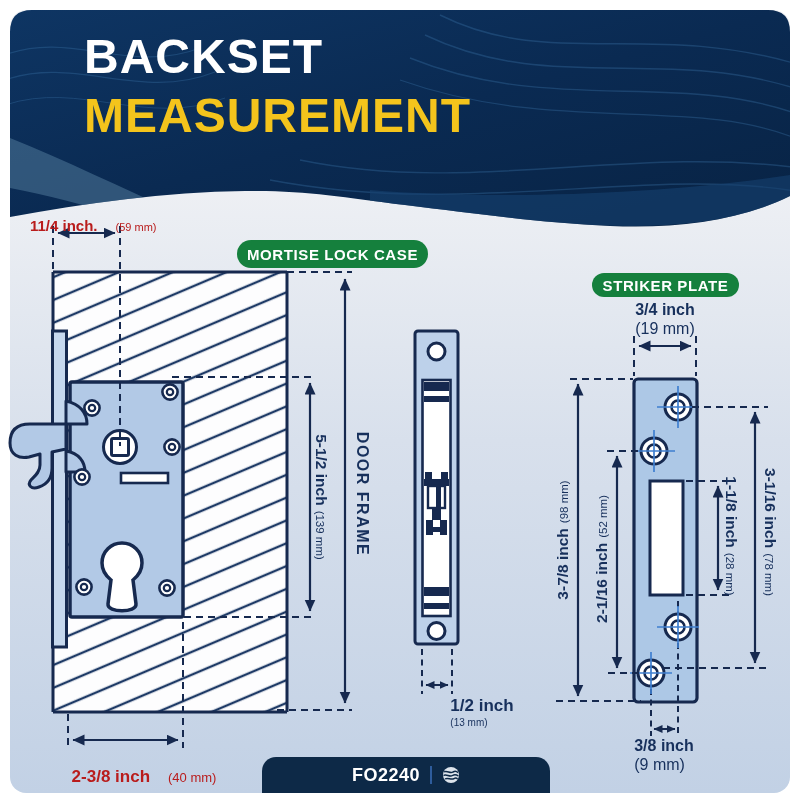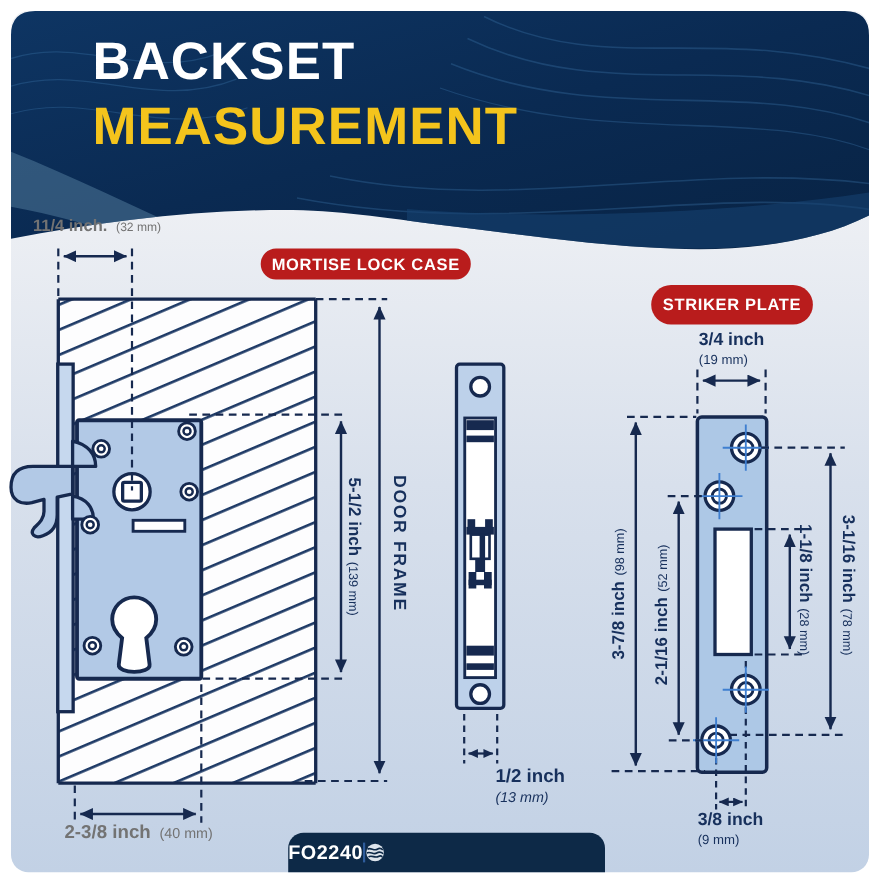--- a/index.html
+++ b/index.html
@@ -6,43 +6,43 @@
   .frame{position:relative;width:800px;height:800px;background:#ffffff;overflow:hidden;
          font-family:"Liberation Sans",sans-serif;}
   .content-bg{position:absolute;left:10px;top:10px;width:780px;height:783px;border-radius:16px;
          background:linear-gradient(180deg,#eef0f4 22%,#d8e0ec 55%,#c2d1e5 100%);}
   .header-svg{position:absolute;left:10px;top:10px;width:780px;height:232px;}
   .diagram-svg{position:absolute;left:0;top:0;width:800px;height:800px;pointer-events:none;}
   .title{position:absolute;left:84px;line-height:1;font-weight:800;font-size:48px;letter-spacing:1px;white-space:nowrap;}
   .title1{top:33px;color:#ffffff;}
   .title2{top:92px;color:#f4c41c;}
   .badge{position:absolute;display:flex;align-items:center;justify-content:center;border-radius:999px;
-         background:#b91c1c;color:#ffffff;font-weight:800;font-size:15px;letter-spacing:.6px;white-space:nowrap;}
+         background:#15803d;color:#ffffff;font-weight:800;font-size:15px;letter-spacing:.6px;white-space:nowrap;margin-top:14px;}
   .badge-mortise{left:237px;top:226px;width:191px;height:28px;}
-  .badge-striker{left:592px;top:259px;width:147px;height:36px;}
-  .dim{position:absolute;color:#737373;white-space:nowrap;display:flex;align-items:baseline;gap:8px;}
+  .badge-striker{left:592px;top:259px;width:147px;height:24px;}
+  .dim{position:absolute;color:#b91c1c;white-space:nowrap;display:flex;align-items:baseline;gap:18px;margin-top:20px;}
   .din{font-weight:800;font-size:16px;}
   .dmm{font-weight:400;font-size:12px;}
   .dim-backset{left:30px;top:197px;}
   .dim-backset .din{font-size:15px;}
   .dim-backset .dmm{font-size:11px;}
-  .dim-case-width{left:126px;top:757px;transform:translate(-50%,-50%);justify-content:center;}
+  .dim-case-width{left:144px;top:757px;transform:translate(-50%,-50%);justify-content:center;}
   .dim-case-width .din{font-size:17px;}
   .dim-case-width .dmm{font-size:13px;}
   .vdim{position:absolute;color:#17305c;white-space:nowrap;display:flex;align-items:baseline;gap:5px;
         transform:translate(-50%,-50%) rotate(90deg);}
   .vdim.ccw{transform:translate(-50%,-50%) rotate(-90deg);}
   .vdim .din{font-size:15.5px;}
   .vdim .dmm{font-size:11.5px;}
   .stack{position:absolute;color:#17305c;text-align:left;transform:translateX(-50%);white-space:nowrap;}
   .stack .din{display:block;font-size:16px;font-weight:800;}
-  .stack .dmm{display:block;font-size:12px;font-weight:400;margin-top:1px;}
+  .stack .dmm{display:block;font-size:16px;font-weight:400;margin-top:1px;}
   .doorframe-label{letter-spacing:1.5px;font-weight:800;font-size:16px;}
   .footer-bar{position:absolute;left:262px;top:757px;width:288px;height:36px;border-radius:14px 14px 0 0;
-        background:#0d2947;display:flex;align-items:center;justify-content:flex-start;}
+        background:#0d2947;display:flex;align-items:center;justify-content:center;gap:10px;}
   .sku{color:#ffffff;font-weight:800;font-size:18px;letter-spacing:.5px;}
   .fdiv{width:2px;height:18px;background:#2e5c9c;}
   .brand{display:flex;align-items:baseline;}
   .brand-light{color:#bfcadb;font-weight:500;font-size:16px;letter-spacing:.4px;}
   .brand-bold{color:#ffffff;font-weight:800;font-size:16px;letter-spacing:.4px;}
   .logo{width:18px;height:18px;flex:0 0 auto;}
 </style>
 </head>
 <body>
 
@@ -219,40 +219,40 @@
       <line x1="718" y1="486" x2="718" y2="590" stroke-width="2.2" marker-start="url(#ah)" marker-end="url(#ah)"></line>
       <line x1="654" y1="729" x2="675" y2="729" stroke-width="2" marker-start="url(#ahs)" marker-end="url(#ahs)"></line>
     </g>
   </svg>
 
   <div class="badge badge-mortise">MORTISE LOCK CASE</div>
   <div class="badge badge-striker">STRIKER PLATE</div>
 
   <div class="dim dim-backset">
     <span class="din">11/4 inch.</span>
-    <span class="dmm">(32 mm)</span>
+    <span class="dmm">(59 mm)</span>
   </div>
 
   <div class="vdim" style="left:321px;top:497px;">
     <span class="din">5-1/2 inch</span>
     <span class="dmm">(139 mm)</span>
   </div>
 
   <div class="vdim" style="left:362px;top:494px;">
     <span class="doorframe-label">DOOR FRAME</span>
   </div>
 
   <div class="dim dim-case-width">
     <span class="din">2-3/8 inch</span>
     <span class="dmm">(40 mm)</span>
   </div>
 
   <div class="stack" style="left:437px;top:696px;margin-left:45px;">
     <span class="din" style="font-size:17px;">1/2 inch</span>
-    <span class="dmm" style="font-size:13px;font-style:italic;">(13 mm)</span>
+    <span class="dmm" style="font-size:10px;">(13 mm)</span>
   </div>
 
   <div class="stack" style="left:665px;top:301px;">
     <span class="din">3/4 inch</span>
     <span class="dmm">(19 mm)</span>
   </div>
 
   <div class="vdim ccw" style="left:563px;top:540px;">
     <span class="din">3-7/8 inch</span>
     <span class="dmm">(98 mm)</span>

